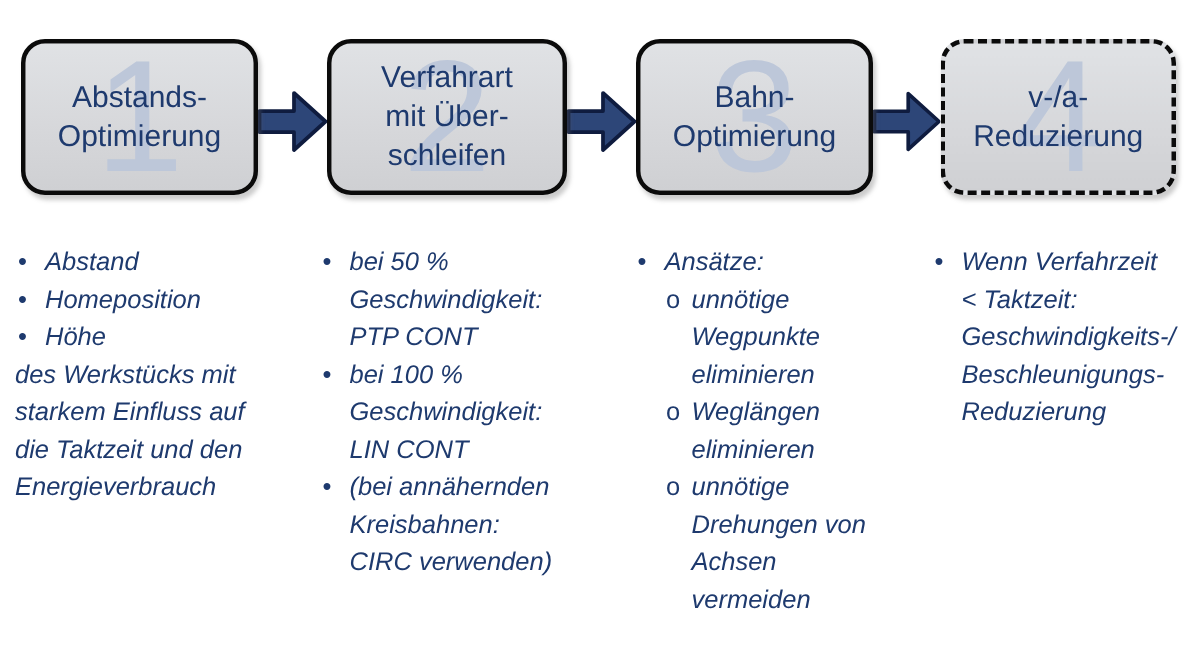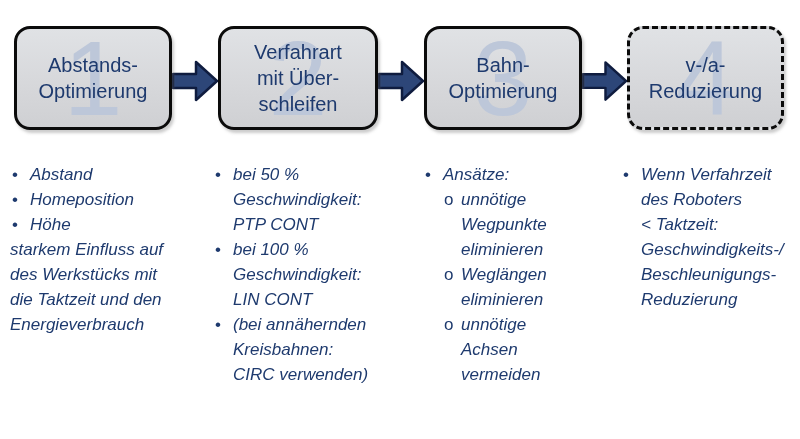--- a/index.html
+++ b/index.html
@@ -112,24 +112,24 @@
       </div>
       <div class="line l1">
         <span class="marker">•</span>
         <span class="txt">Homeposition</span>
       </div>
       <div class="line l1">
         <span class="marker">•</span>
         <span class="txt">Höhe</span>
       </div>
       <div class="line l0">
+        <span class="txt">des Werkstücks mit</span>
+      </div>
+      <div class="line l0">
         <span class="txt">starkem Einfluss auf</span>
-      </div>
-      <div class="line l0">
-        <span class="txt">des Werkstücks mit</span>
       </div>
       <div class="line l0">
         <span class="txt">die Taktzeit und den</span>
       </div>
       <div class="line l0">
         <span class="txt">Energieverbrauch</span>
       </div>
     </div>
   <div class="details col1">
       <div class="line l1">
@@ -193,38 +193,38 @@
       <div class="line l2">
         <span class="marker"></span>
         <span class="txt">eliminieren</span>
       </div>
       <div class="line l2">
         <span class="marker">o</span>
         <span class="txt">unnötige</span>
       </div>
       <div class="line l2">
         <span class="marker"></span>
+        <span class="txt">Drehungen  von</span>
+      </div>
+      <div class="line l2">
+        <span class="marker"></span>
         <span class="txt">Achsen</span>
       </div>
       <div class="line l2">
         <span class="marker"></span>
         <span class="txt">vermeiden</span>
       </div>
     </div>
   <div class="details col3">
       <div class="line l1">
         <span class="marker">•</span>
         <span class="txt">Wenn Verfahrzeit</span>
       </div>
       <div class="line l1">
         <span class="marker"></span>
-        <span class="txt">des Roboters</span>
-      </div>
-      <div class="line l1">
-        <span class="marker"></span>
         <span class="txt">&lt; Taktzeit:</span>
       </div>
       <div class="line l1">
         <span class="marker"></span>
         <span class="txt">Geschwindigkeits-/</span>
       </div>
       <div class="line l1">
         <span class="marker"></span>
         <span class="txt">Beschleunigungs-</span>
       </div>

